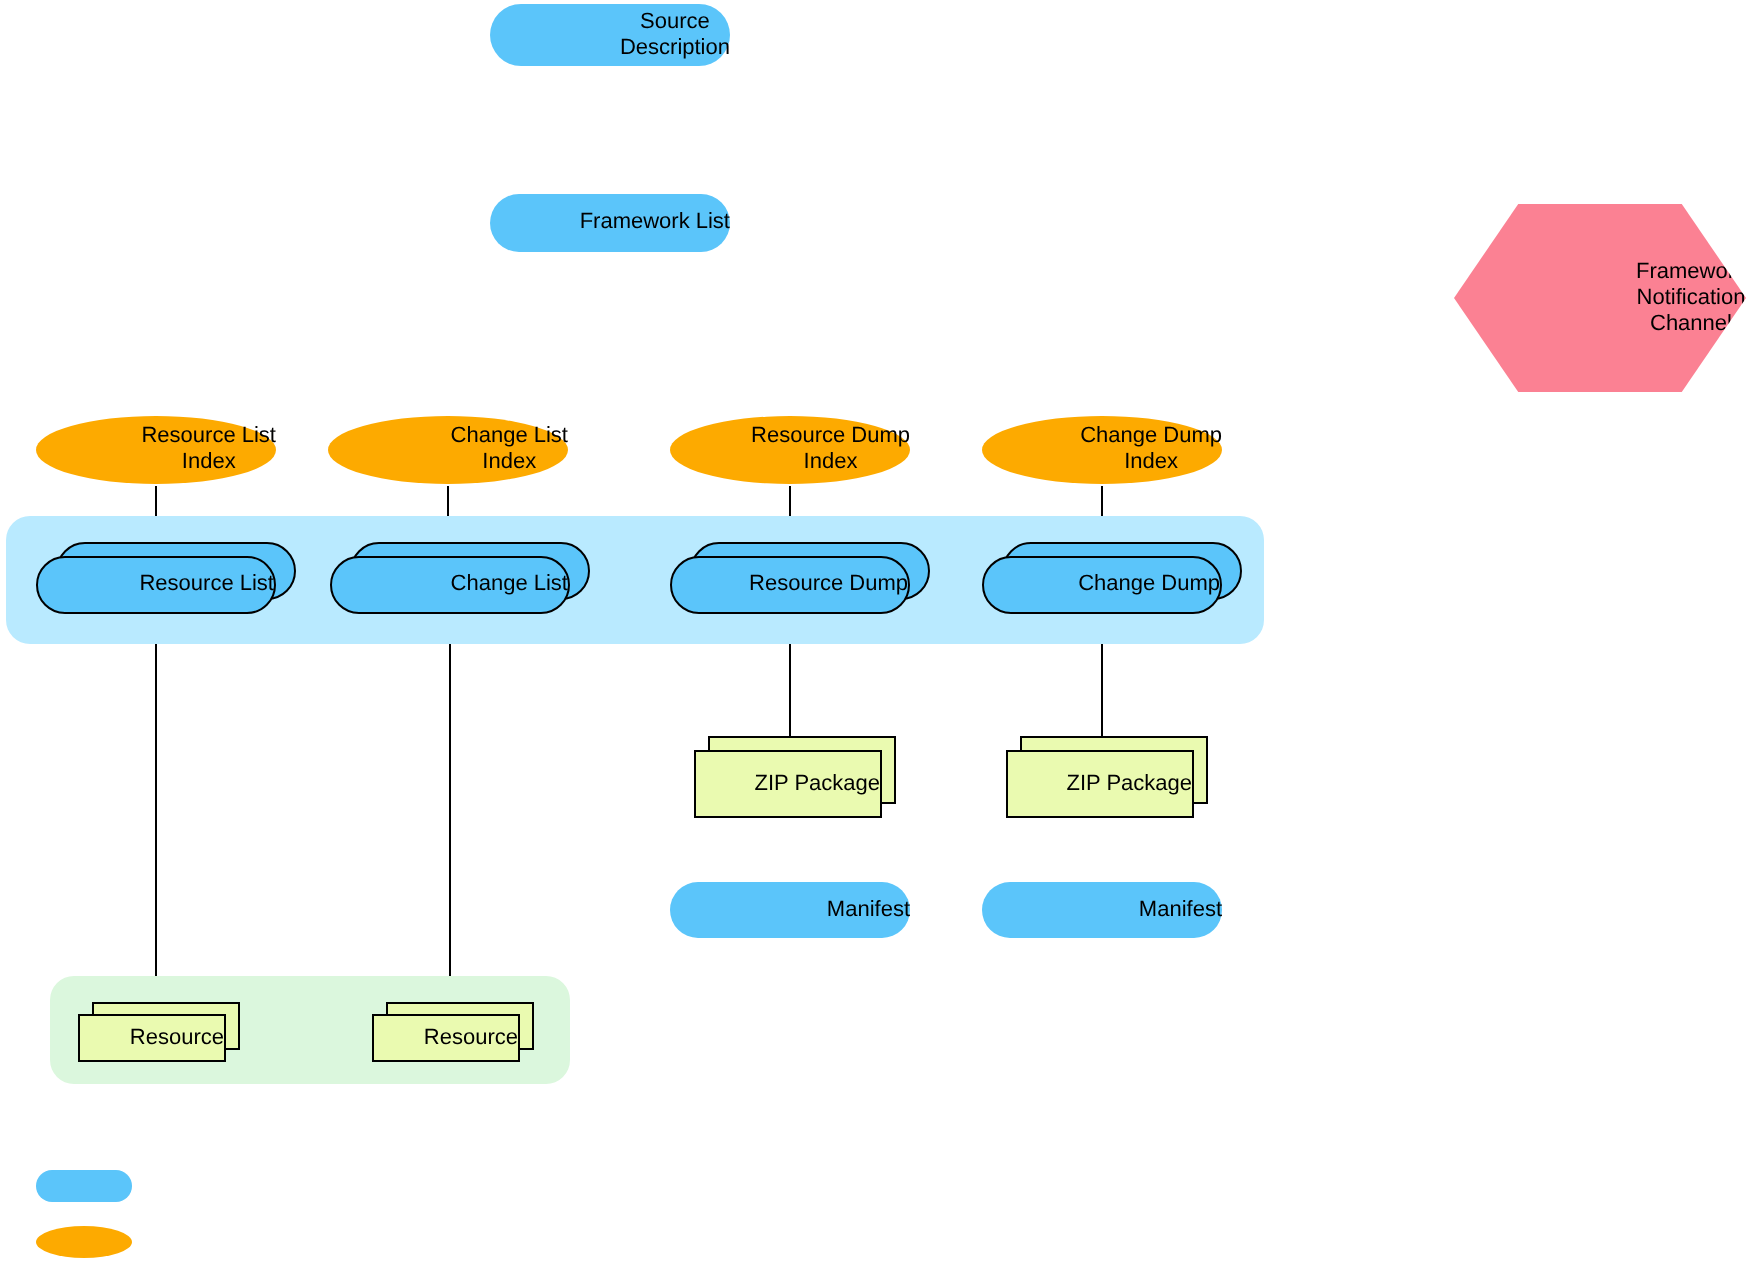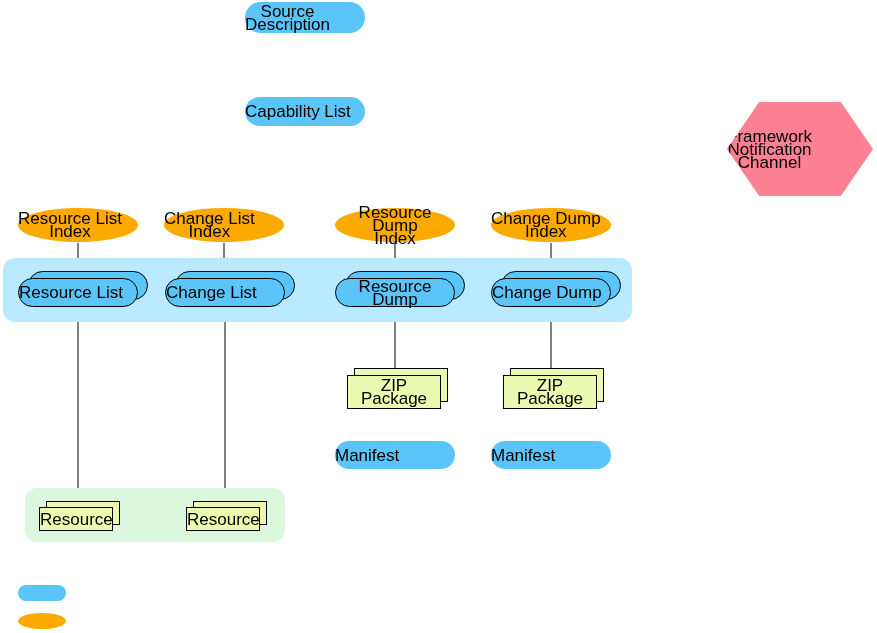--- a/index.html
+++ b/index.html
@@ -22,24 +22,24 @@
     left: 0; top: 0;
     width: 877px;
     height: 633px;
     pointer-events: none;
   }
   .node {
     position: absolute;
     box-sizing: border-box;
     display: flex;
     align-items: center;
-    justify-content: flex-start;
+    justify-content: flex-end;
     text-align: center;
     color: #000000;
-    font-size: 17px;
+    font-size: 11px;
     line-height: 13px;
     white-space: pre-line;
   }
   
   .group-box {
     position: absolute;
     box-sizing: border-box;
     border-radius: 12px;
   }
   .group-blue { background: #b9eaff; }
@@ -109,21 +109,21 @@
   <div class="group-box group-blue" style="left:3px; top:258px; width:629px; height:64px;"></div>
 
   <div class="group-box group-green" style="left:25px; top:488px; width:260px; height:54px;"></div>
 
   <div class="node stadium-plain" style="left:245px; top:2px; width:120px; height:31px;">
     <span>Source
 Description</span>
   </div>
 
   <div class="node stadium-plain" style="left:245px; top:97px; width:120px; height:29px;">
-    <span>Capability List</span>
+    <span>Framework List</span>
   </div>
 
   <div class="node hexagon" style="left:727px; top:64px; width:146px; height:94px;margin-top:38px;">
     <span>Framework
 Notification
 Channel</span>
   </div>
 
   <div class="node ellipse" style="left:18px; top:208px; width:120px; height:34px;">
     <span>Resource List

